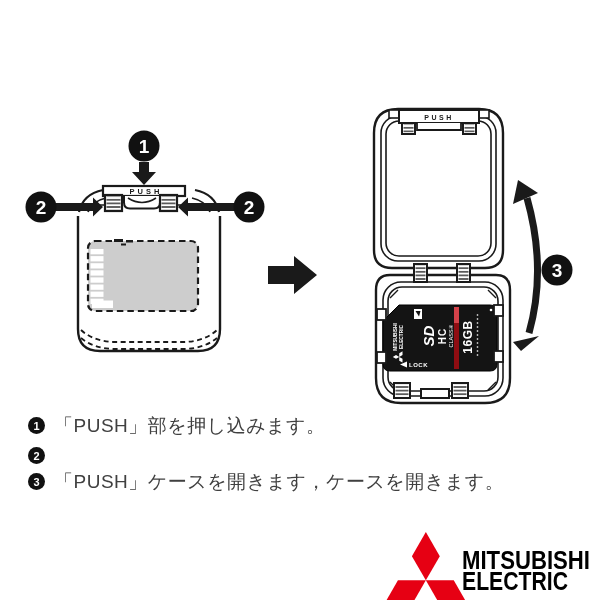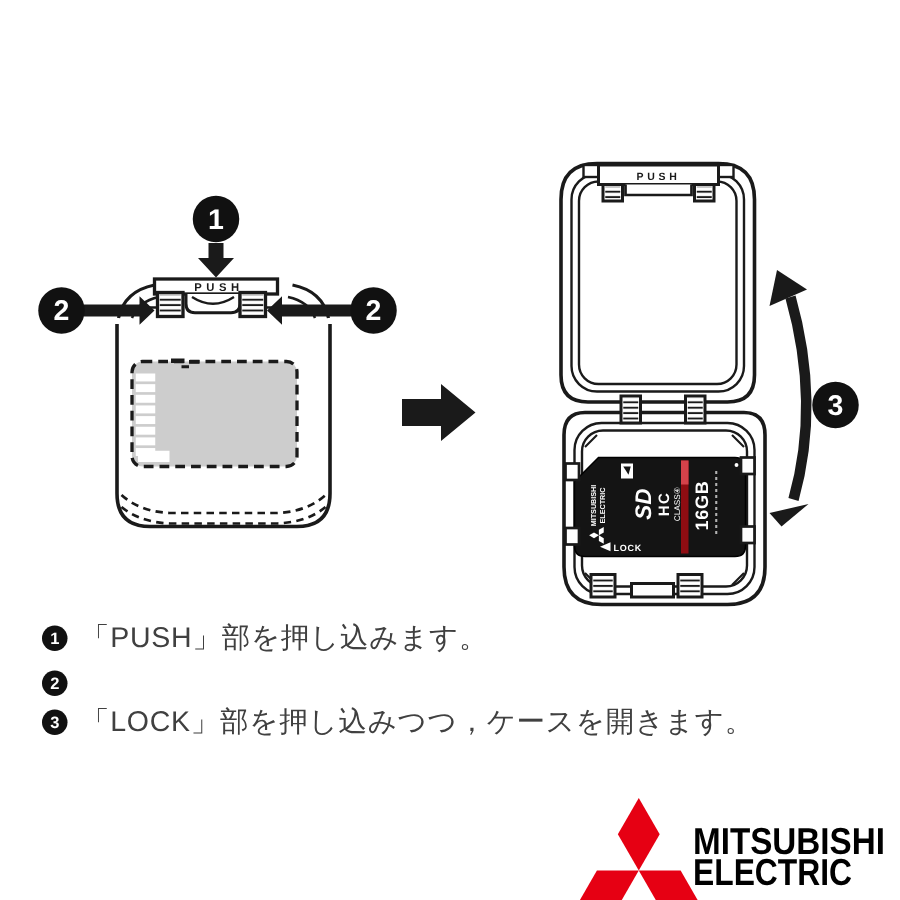--- a/index.html
+++ b/index.html
@@ -183,21 +183,21 @@
 <div class="instructions">
   <div class="instr-row">
     <span class="instr-badge">1</span>
     <span class="instr-text">「PUSH」部を押し込みます。</span>
   </div>
   <div class="instr-row">
     <span class="instr-badge">2</span>
   </div>
   <div class="instr-row">
     <span class="instr-badge">3</span>
-    <span class="instr-text">「LOCK」部を押し込みつつ，ケースを開きます。</span>
+    <span class="instr-text">「PUSH」ケースを開きます，ケースを開きます。</span>
   </div>
 </div>
 
 <svg id="logo-svg" width="216" height="72" viewBox="0 0 216 72">
   <g transform="translate(8,4) scale(0.93)" fill="#E60013">
     <polygon points="45,0 60,26 45,52 30,26"></polygon>
     <polygon points="45,52 30,78 0,78 15,52"></polygon>
     <polygon points="45,52 75,52 90,78 60,78"></polygon>
   </g>
   <text x="86" y="41" font-size="25" font-weight="bold" fill="#000" textLength="128" lengthAdjust="spacingAndGlyphs">MITSUBISHI</text>

